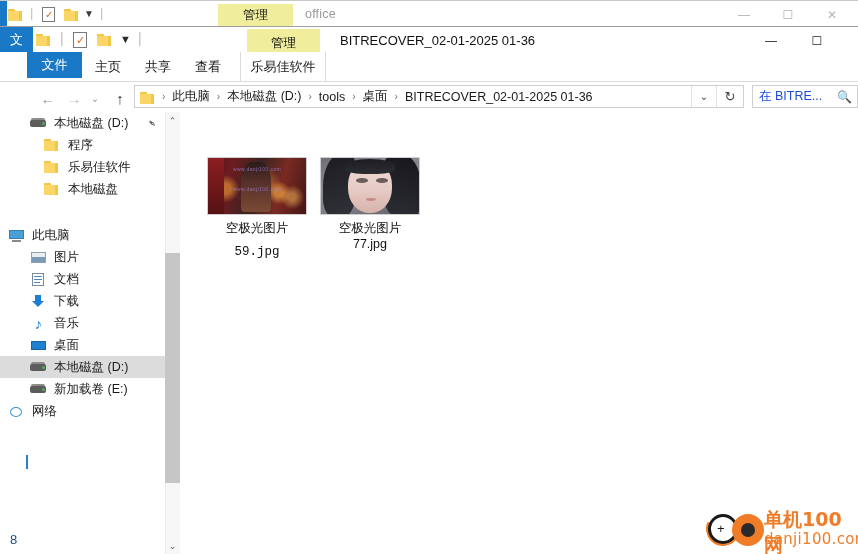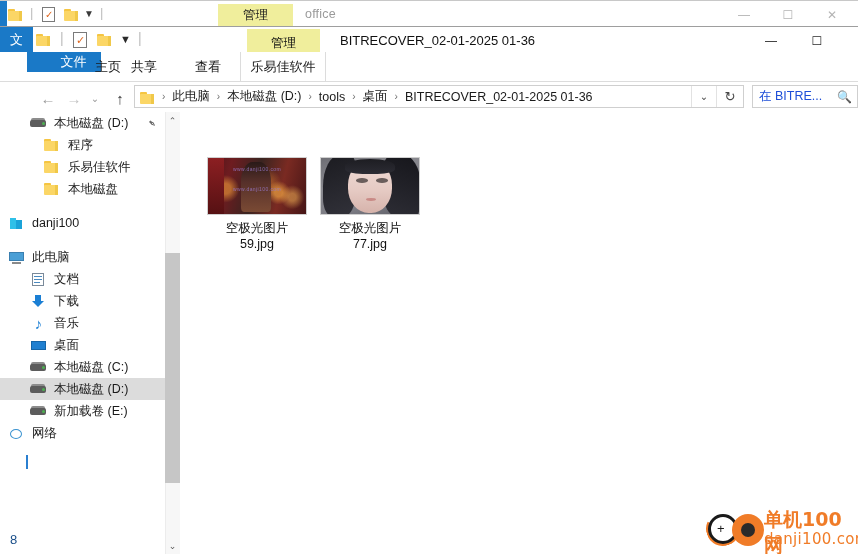--- a/index.html
+++ b/index.html
@@ -60,26 +60,26 @@
   }
   .front-winbtn{top:28px;height:26px;width:46px;display:flex;align-items:center;justify-content:center;color:#2a2a2a;}
   #front-min{left:748px;}
   #front-max{left:794px;}
   #front-more{left:840px;}
   #front-chevron{left:838px;top:56px;width:20px;height:16px;display:flex;align-items:center;justify-content:center;color:#8a8a8a;font-size:11px;}
 
   
   #ribbon-strip{left:0;top:52px;width:858px;height:29px;background:#ffffff;}
   #tab-file{
-    left:27px;top:52px;width:55px;height:20px;background:#1a79c7;
-    display:flex;align-items:center;justify-content:center;color:#fff;font-size:13px;padding-left:19px;
+    left:27px;top:52px;width:55px;height:26px;background:#1a79c7;
+    display:flex;align-items:center;justify-content:center;color:#fff;font-size:13px;
   }
   .rtab{top:52px;height:29px;display:flex;align-items:center;justify-content:center;font-size:13px;color:#1a1a1a;}
   #tab-home{left:84px;width:48px;}
-  #tab-share{left:120px;width:48px;text-align:right;}
+  #tab-share{left:134px;width:48px;text-align:right;}
   #tab-view{left:184px;width:48px;}
   #tab-picturetools{
     left:240px;top:52px;width:84px;height:29px;background:#ffffff;
     border-left:1px solid #dcdcdc;border-right:1px solid #dcdcdc;
     display:flex;align-items:center;justify-content:center;font-size:13px;color:#1a1a1a;
   }
   #ribbon-underline{left:0;top:81px;width:858px;height:1px;background:#dcdcdc;}
   #ribbon-body{left:0;top:82px;width:858px;height:28px;background:#ffffff;}
 
   
@@ -415,37 +415,37 @@
           <i class="tab"></i>
           <i class="bd"></i>
           <i class="fl"></i>
         </span>
         <span class="sb-label">本地磁盘</span>
       </div>
       <div class="sb-row sb-ind-0" style="height: 12px;">
         <span class="sb-icon"></span>
         <span class="sb-label"></span>
       </div>
-      <div class="sb-row sb-ind-0">
-        <span class="sb-icon ico-danji">
-          <span class="a"></span>
-          <span class="b"></span>
-        </span>
-        <span class="sb-label">danji100</span>
-      </div>
       <div class="sb-row sb-ind-0" style="height: 12px;">
         <span class="sb-icon"></span>
         <span class="sb-label"></span>
       </div>
       <div class="sb-row sb-ind-0">
         <span class="sb-icon ico-pc">
           <span class="scr"></span>
           <span class="stand"></span>
         </span>
         <span class="sb-label">此电脑</span>
+      </div>
+      <div class="sb-row sb-ind-1">
+        <span class="sb-icon ico-pic">
+          <span class="f"></span>
+          <span class="m"></span>
+        </span>
+        <span class="sb-label">图片</span>
       </div>
       <div class="sb-row sb-ind-1">
         <span class="sb-icon ico-doc">
           <span class="p"></span>
           <span class="l1"></span>
           <span class="l2"></span>
           <span class="l3"></span>
         </span>
         <span class="sb-label">文档</span>
       </div>
@@ -458,28 +458,20 @@
       </div>
       <div class="sb-row sb-ind-1">
         <span class="sb-icon ico-music">♪</span>
         <span class="sb-label">音乐</span>
       </div>
       <div class="sb-row sb-ind-1">
         <span class="sb-icon ico-desk">
           <span class="s"></span>
         </span>
         <span class="sb-label">桌面</span>
-      </div>
-      <div class="sb-row sb-ind-1">
-        <span class="sb-icon ico-drive">
-          <span class="top"></span>
-          <span class="bd"></span>
-          <span class="led"></span>
-        </span>
-        <span class="sb-label">本地磁盘 (C:)</span>
       </div>
       <div class="sb-row sb-ind-1 sel">
         <span class="sb-icon ico-drive">
           <span class="top"></span>
           <span class="bd"></span>
           <span class="led"></span>
         </span>
         <span class="sb-label">本地磁盘 (D:)</span>
       </div>
       <div class="sb-row sb-ind-1">
@@ -508,21 +500,21 @@
 <div class="abs" id="content">
 
   <div class="file-item" id="file1" style="left:22px;top:45px;">
     <div class="thumb" id="thumb1">
       <span class="drape"></span>
       <span class="figure"></span>
       <span class="wm" style="top:8px;">www.danji100.com</span>
       <span class="wm" style="top:28px;">www.danji100.com</span>
     </div>
     <div class="fname">空极光图片</div>
-    <div class="fname" style="margin-top:0;">59.jpg</div>
+    <div class="fname" style="margin-top:8px;font-family:Liberation Mono, monospace;">59.jpg</div>
   </div>
 
   <div class="file-item" id="file2" style="left:135px;top:45px;">
     <div class="thumb" id="thumb2">
       <span class="hairL"></span>
       <span class="hairR"></span>
       <span class="face"></span>
       <span class="bang"></span>
       <span class="eyeL"></span>
       <span class="eyeR"></span>

